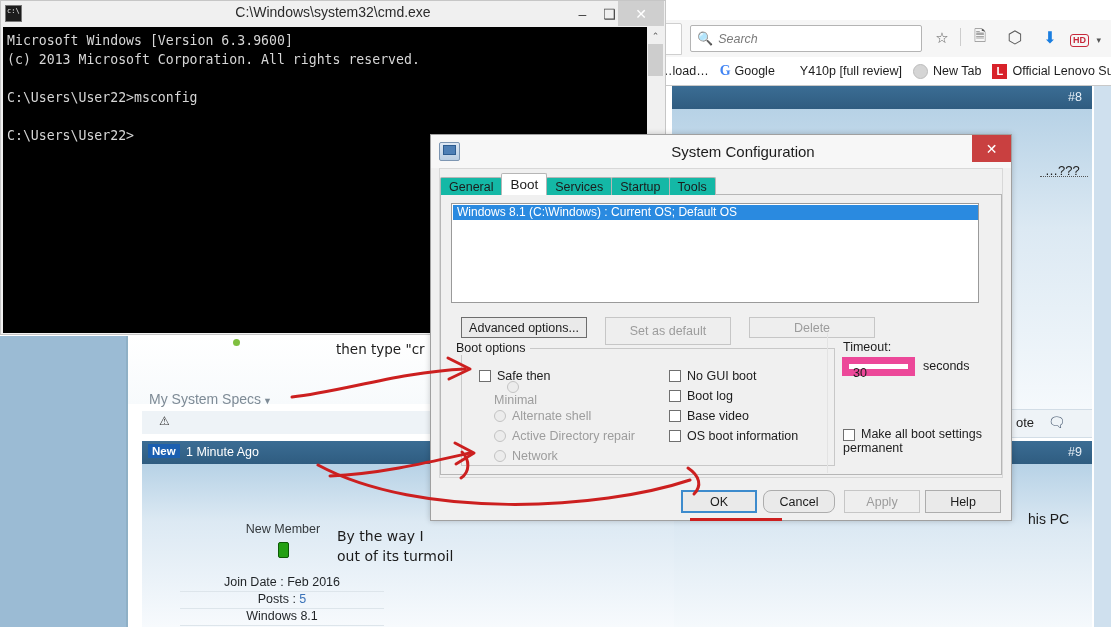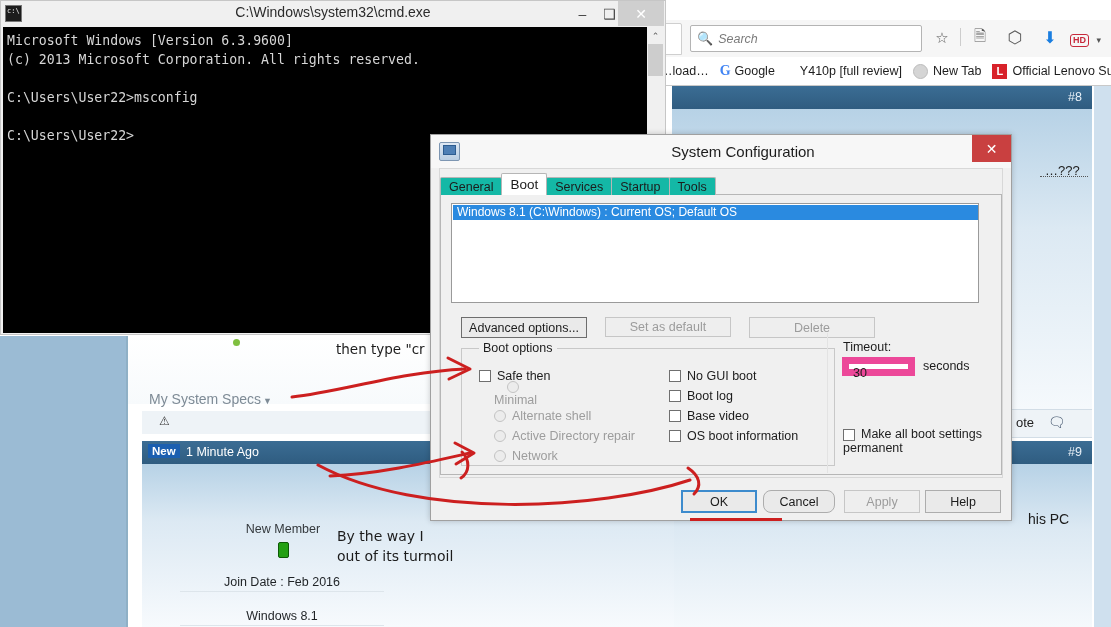--- a/index.html
+++ b/index.html
@@ -157,27 +157,27 @@
   #os-list{position:absolute;left:20px;top:68px;width:528px;height:100px;background:#ffffff;
            border:1px solid #9a9a9a;box-sizing:border-box;}
   #os-row{position:absolute;left:1px;top:1px;width:525px;height:15px;background:#2a8ae0;
           color:#ffffff;font-size:12px;padding-left:4px;line-height:15px;box-sizing:border-box;}
 
   
   .btn{position:absolute;background:#eaeaea;border:1px solid #adadad;font-size:12.5px;
        color:#1c1c1c;display:flex;align-items:center;justify-content:center;box-sizing:border-box;}
   .btn.disabled{color:#9c9c9c;background:#eeeeee;border-color:#c6c6c6;}
   #btn-advanced{left:30px;top:182px;width:126px;height:21px;border-color:#6d6d6d;}
-  #btn-setdefault{left:174px;top:182px;width:126px;height:20px;}
+  #btn-setdefault{left:174px;top:182px;width:126px;height:28px;}
   #btn-delete{left:318px;top:182px;width:126px;height:21px;}
 
   
   #bootopts{position:absolute;left:30px;top:213px;width:374px;height:118px;
             border:1px solid #c8c8c8;box-sizing:border-box;}
-  #bootopts-legend{position:absolute;left:48px;top:206px;background:#f0f0f0;padding:0 4px;
+  #bootopts-legend{position:absolute;left:21px;top:206px;background:#f0f0f0;padding:0 4px;
                    font-size:12.5px;color:#1c1c1c;}
   .cbrow{position:absolute;font-size:12.5px;color:#1c1c1c;display:flex;align-items:center;}
   .cbrow .box{width:12px;height:12px;border:1px solid #6f6f6f;background:#ffffff;
               margin-right:6px;box-sizing:border-box;display:inline-block;}
   .rbrow{position:absolute;font-size:12.5px;color:#9d9d9d;display:flex;align-items:center;}
   .rbrow .radio{width:12px;height:12px;border:1px solid #c3c3c3;background:#ececec;
                 border-radius:50%;margin-right:6px;box-sizing:border-box;display:inline-block;}
 
   #cb-safeboot{left:48px;top:234px;}
   #rb-minimal{left:63px;top:246px;flex-direction:column;}
@@ -292,20 +292,23 @@
     <div id="new-bar">
       <span id="new-badge">New</span>
       <span id="new-time">1 Minute Ago</span>
     </div>
     <div id="post-body-left"></div>
 
     <div id="author-rank" class="abs">New Member</div>
     <div id="online-chip" class="abs"></div>
 
     <div class="metarow abs" id="meta-join">Join Date : Feb 2016</div>
+    <div class="metarow abs" id="meta-posts">
+      <span>Posts : </span><span class="posts-val">5</span>
+    </div>
     <div class="metarow abs" id="meta-os">Windows 8.1</div>
     <div class="metarow abs" id="meta-time">Local Time: 18:54</div>
 
     <div id="bywayi" class="abs">
       <div>By the way I</div>
       <div>out of its turmoil</div>
     </div>
   </div>
 </div>
 

